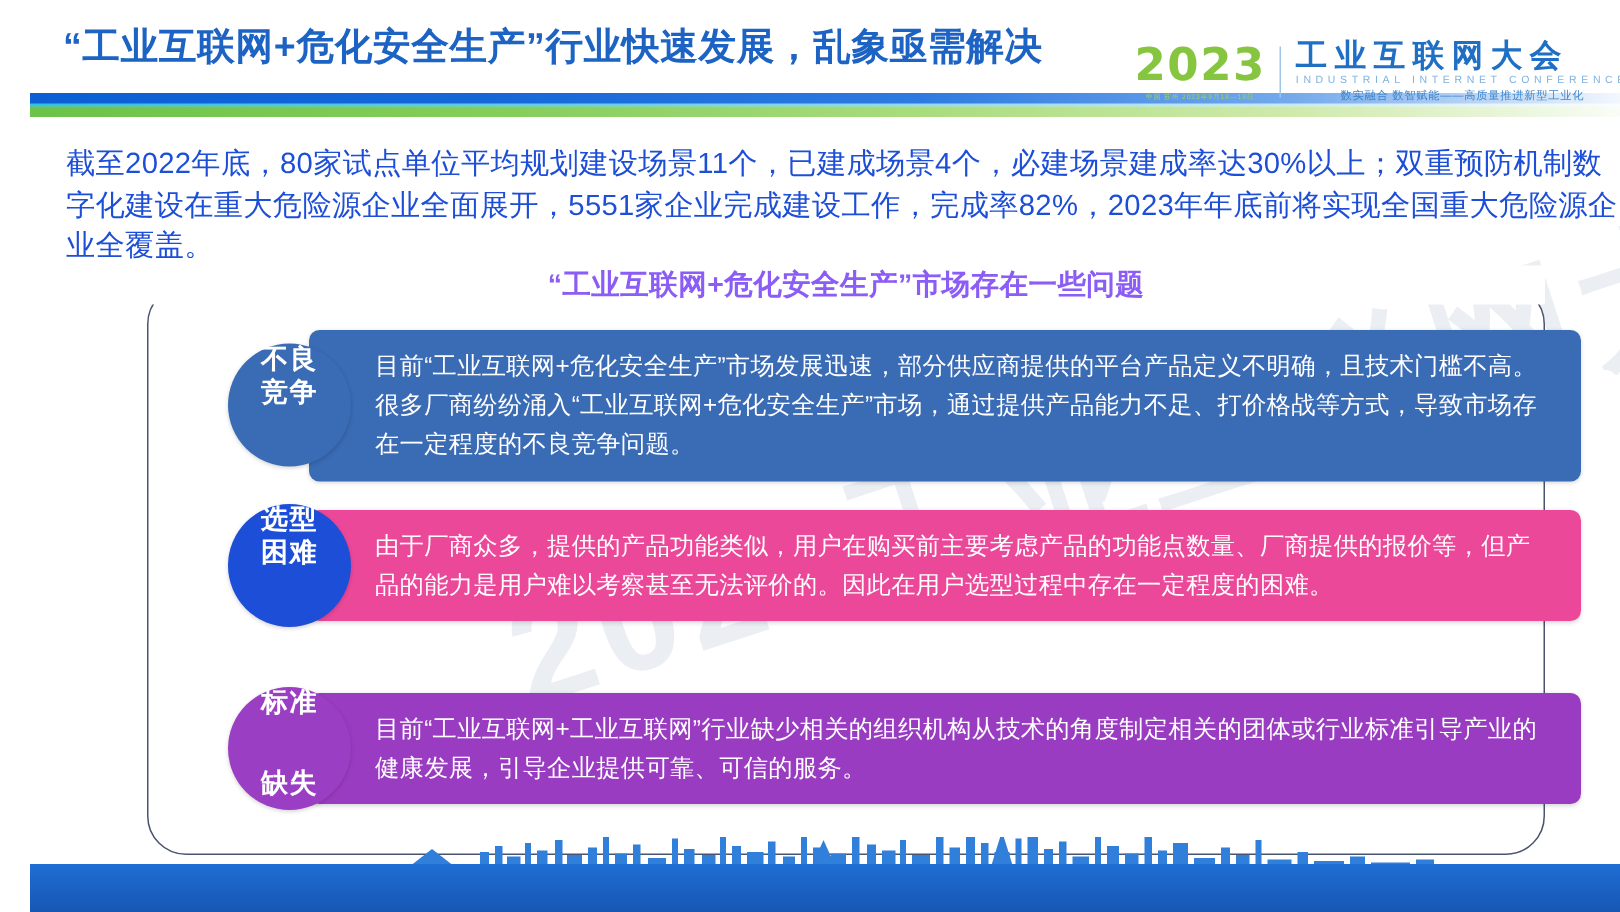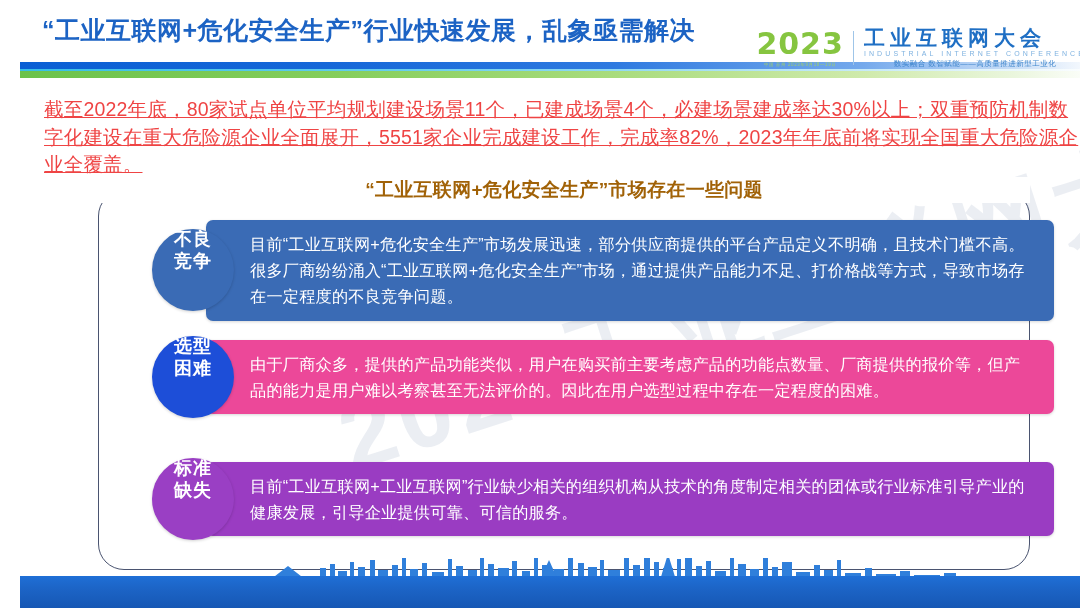--- a/index.html
+++ b/index.html
@@ -126,23 +126,22 @@
   }
 
   
   .lead {
     position: absolute;
     left: 24px;
     top: 96px;
     width: 1036px;
     font-size: 19.5px;
     line-height: 1.42;
-    color: #ef4444;
+    color: #1d4ed8;
     letter-spacing: 0.2px;
-    text-decoration: underline;
   }
 
   
   .watermark {
     position: absolute;
     left: 300px;
     top: 230px;
     font-size: 96px;
     font-weight: bold;
     color: rgba(60, 90, 140, 0.10);
@@ -166,21 +165,21 @@
   }
 
   .card-title {
     position: absolute;
     left: 78px;
     top: 177px;
     width: 932px;
     text-align: center;
     font-size: 19px;
     font-weight: bold;
-    color: #a16207;
+    color: #8b5cf6;
     background: #ffffff;
     padding: 0 10px;
     letter-spacing: 0.3px;
     white-space: nowrap;
   }
 
   
   .row {
     position: absolute;
     display: flex;
@@ -222,21 +221,21 @@
     letter-spacing: 0.2px;
     box-shadow: 0 1px 3px rgba(0,0,0,.16);
   }
 
   .blue  .badge { background: #3a6bb5; }
   .blue  .panel { background: #3a6bb5; width: 848px; }
 
   .green .badge { background: #1d4ed8; }
   .green .panel { background: #ec4899; width: 848px; }
 
-  .purple .badge { background: #9a3fc4; }
+  .purple .badge { background: #9a3fc4; gap: 32px; }
   .purple .panel { background: #9a3cc2; width: 848px; }
 
   
   .footer {
     position: absolute;
     left: 0;
     bottom: 0;
     width: 1080px;
     height: 50px;
     overflow: hidden;

